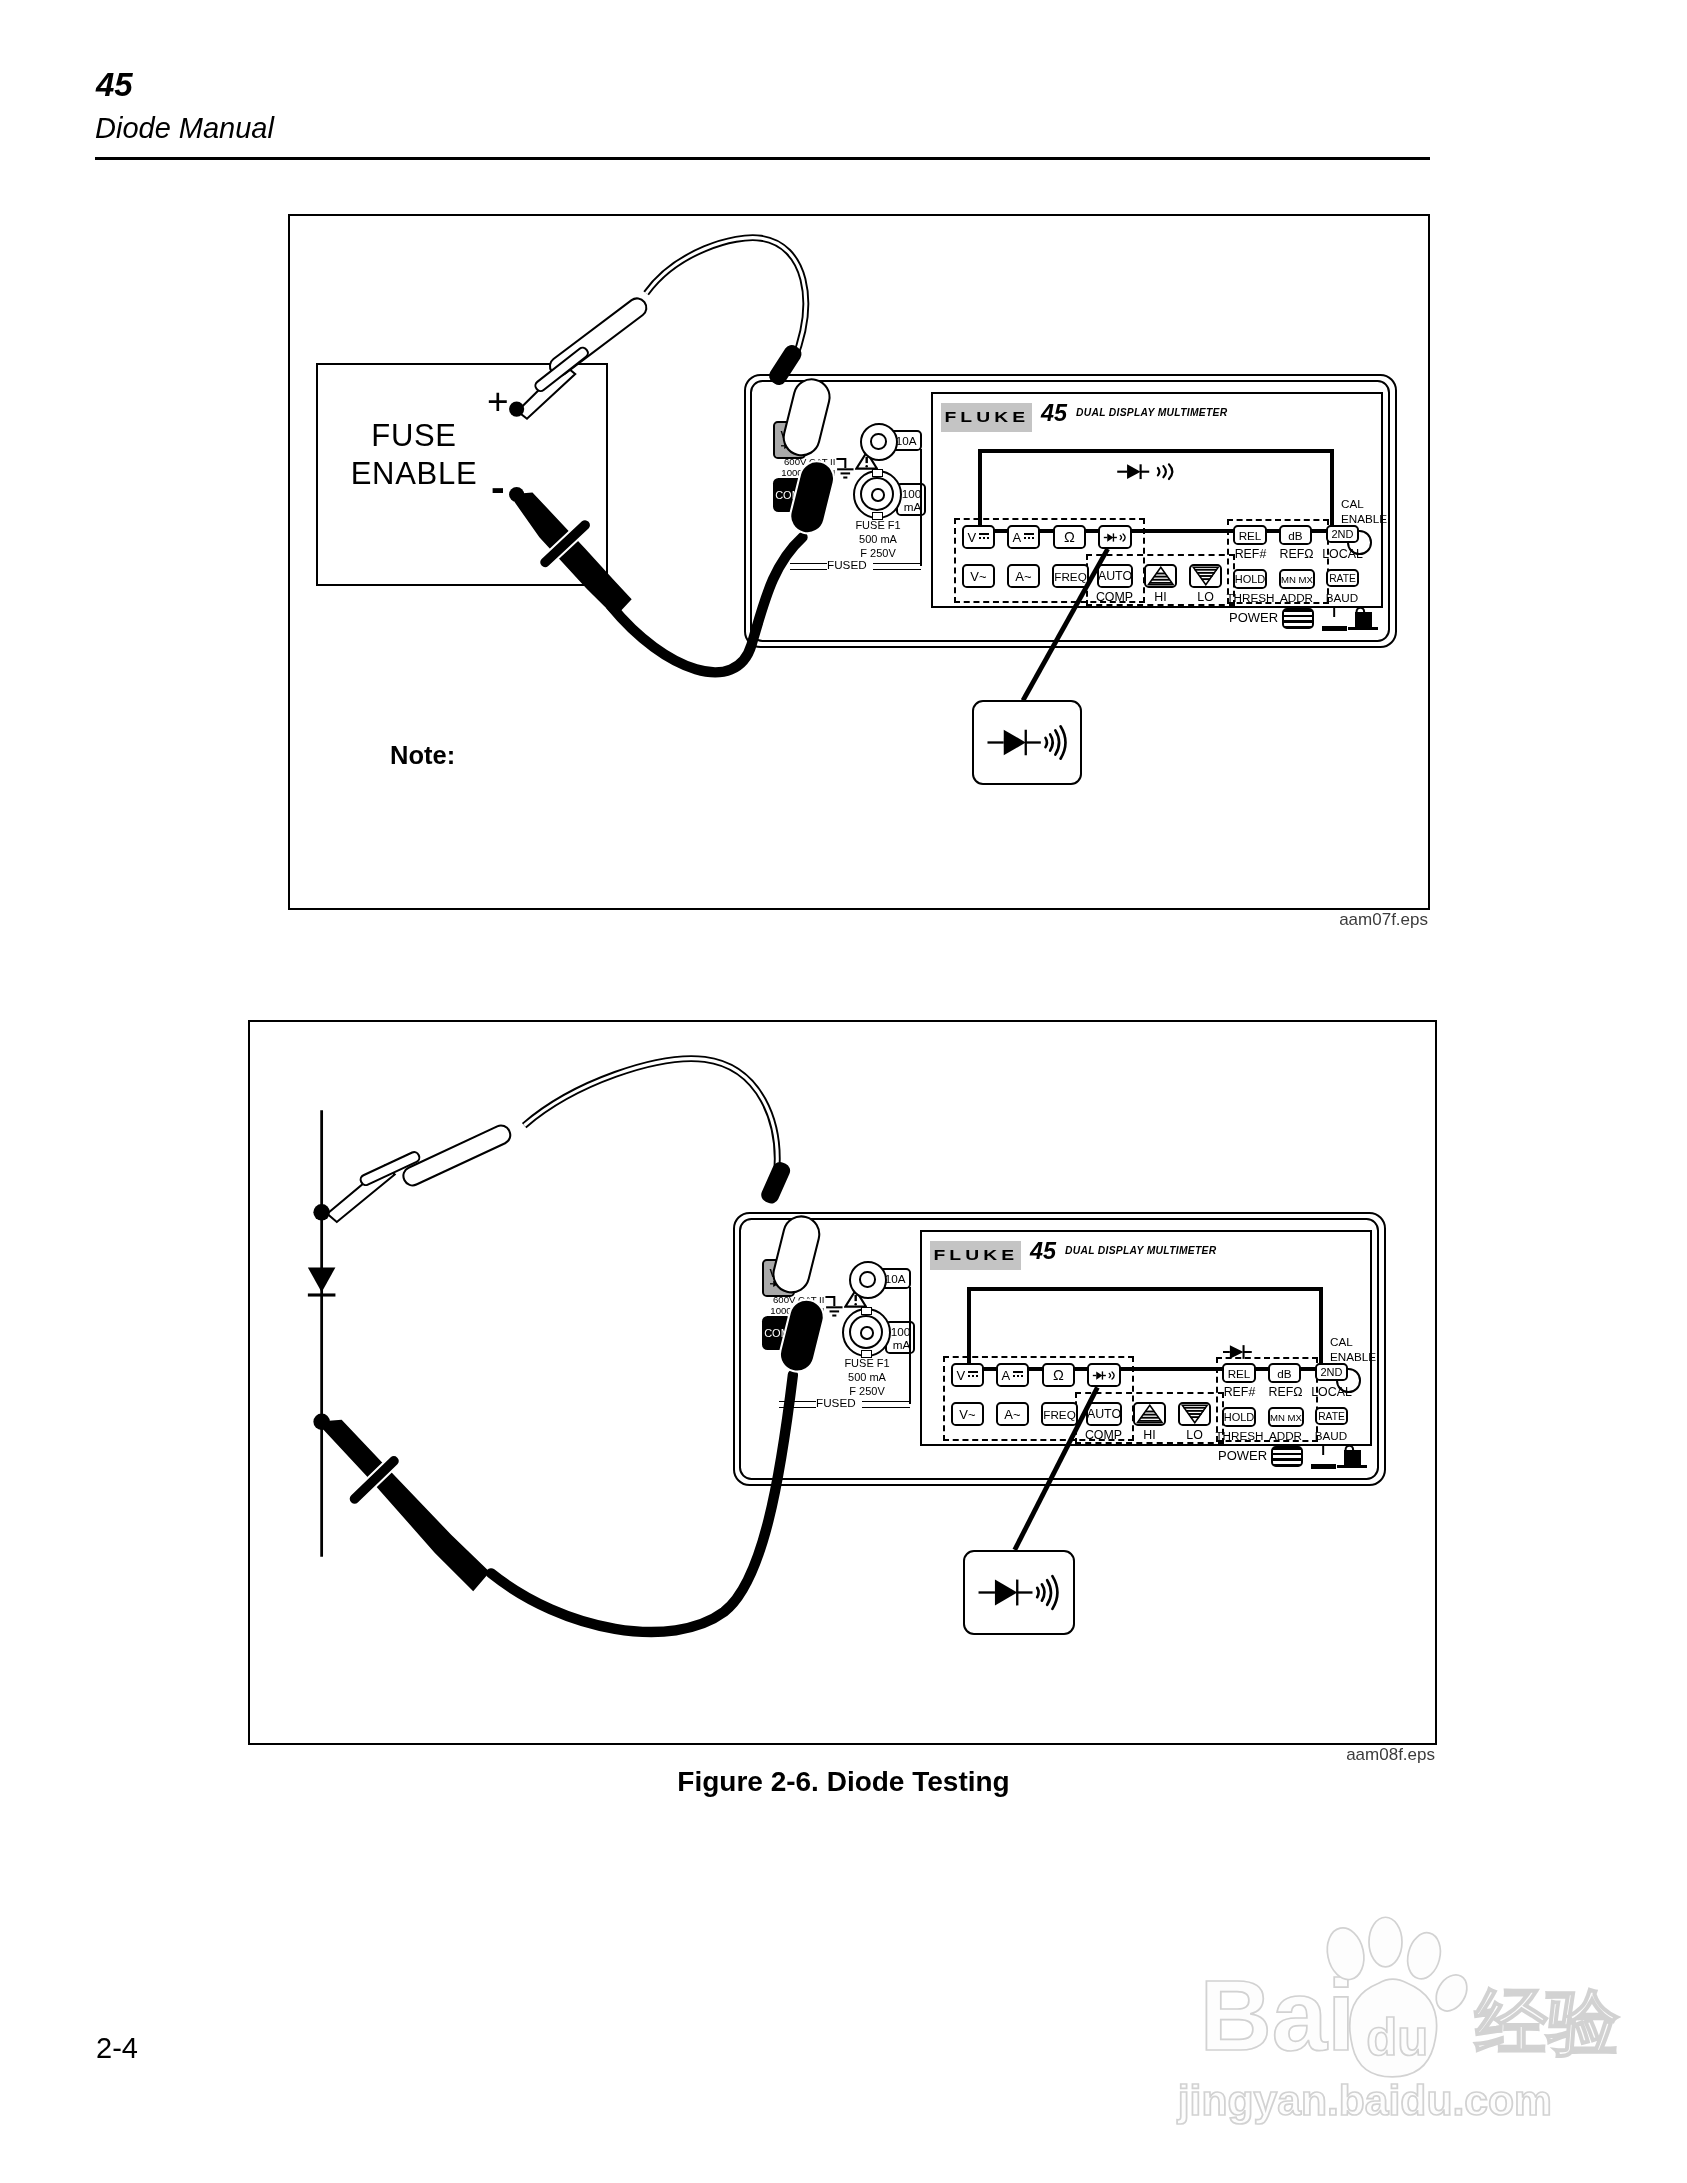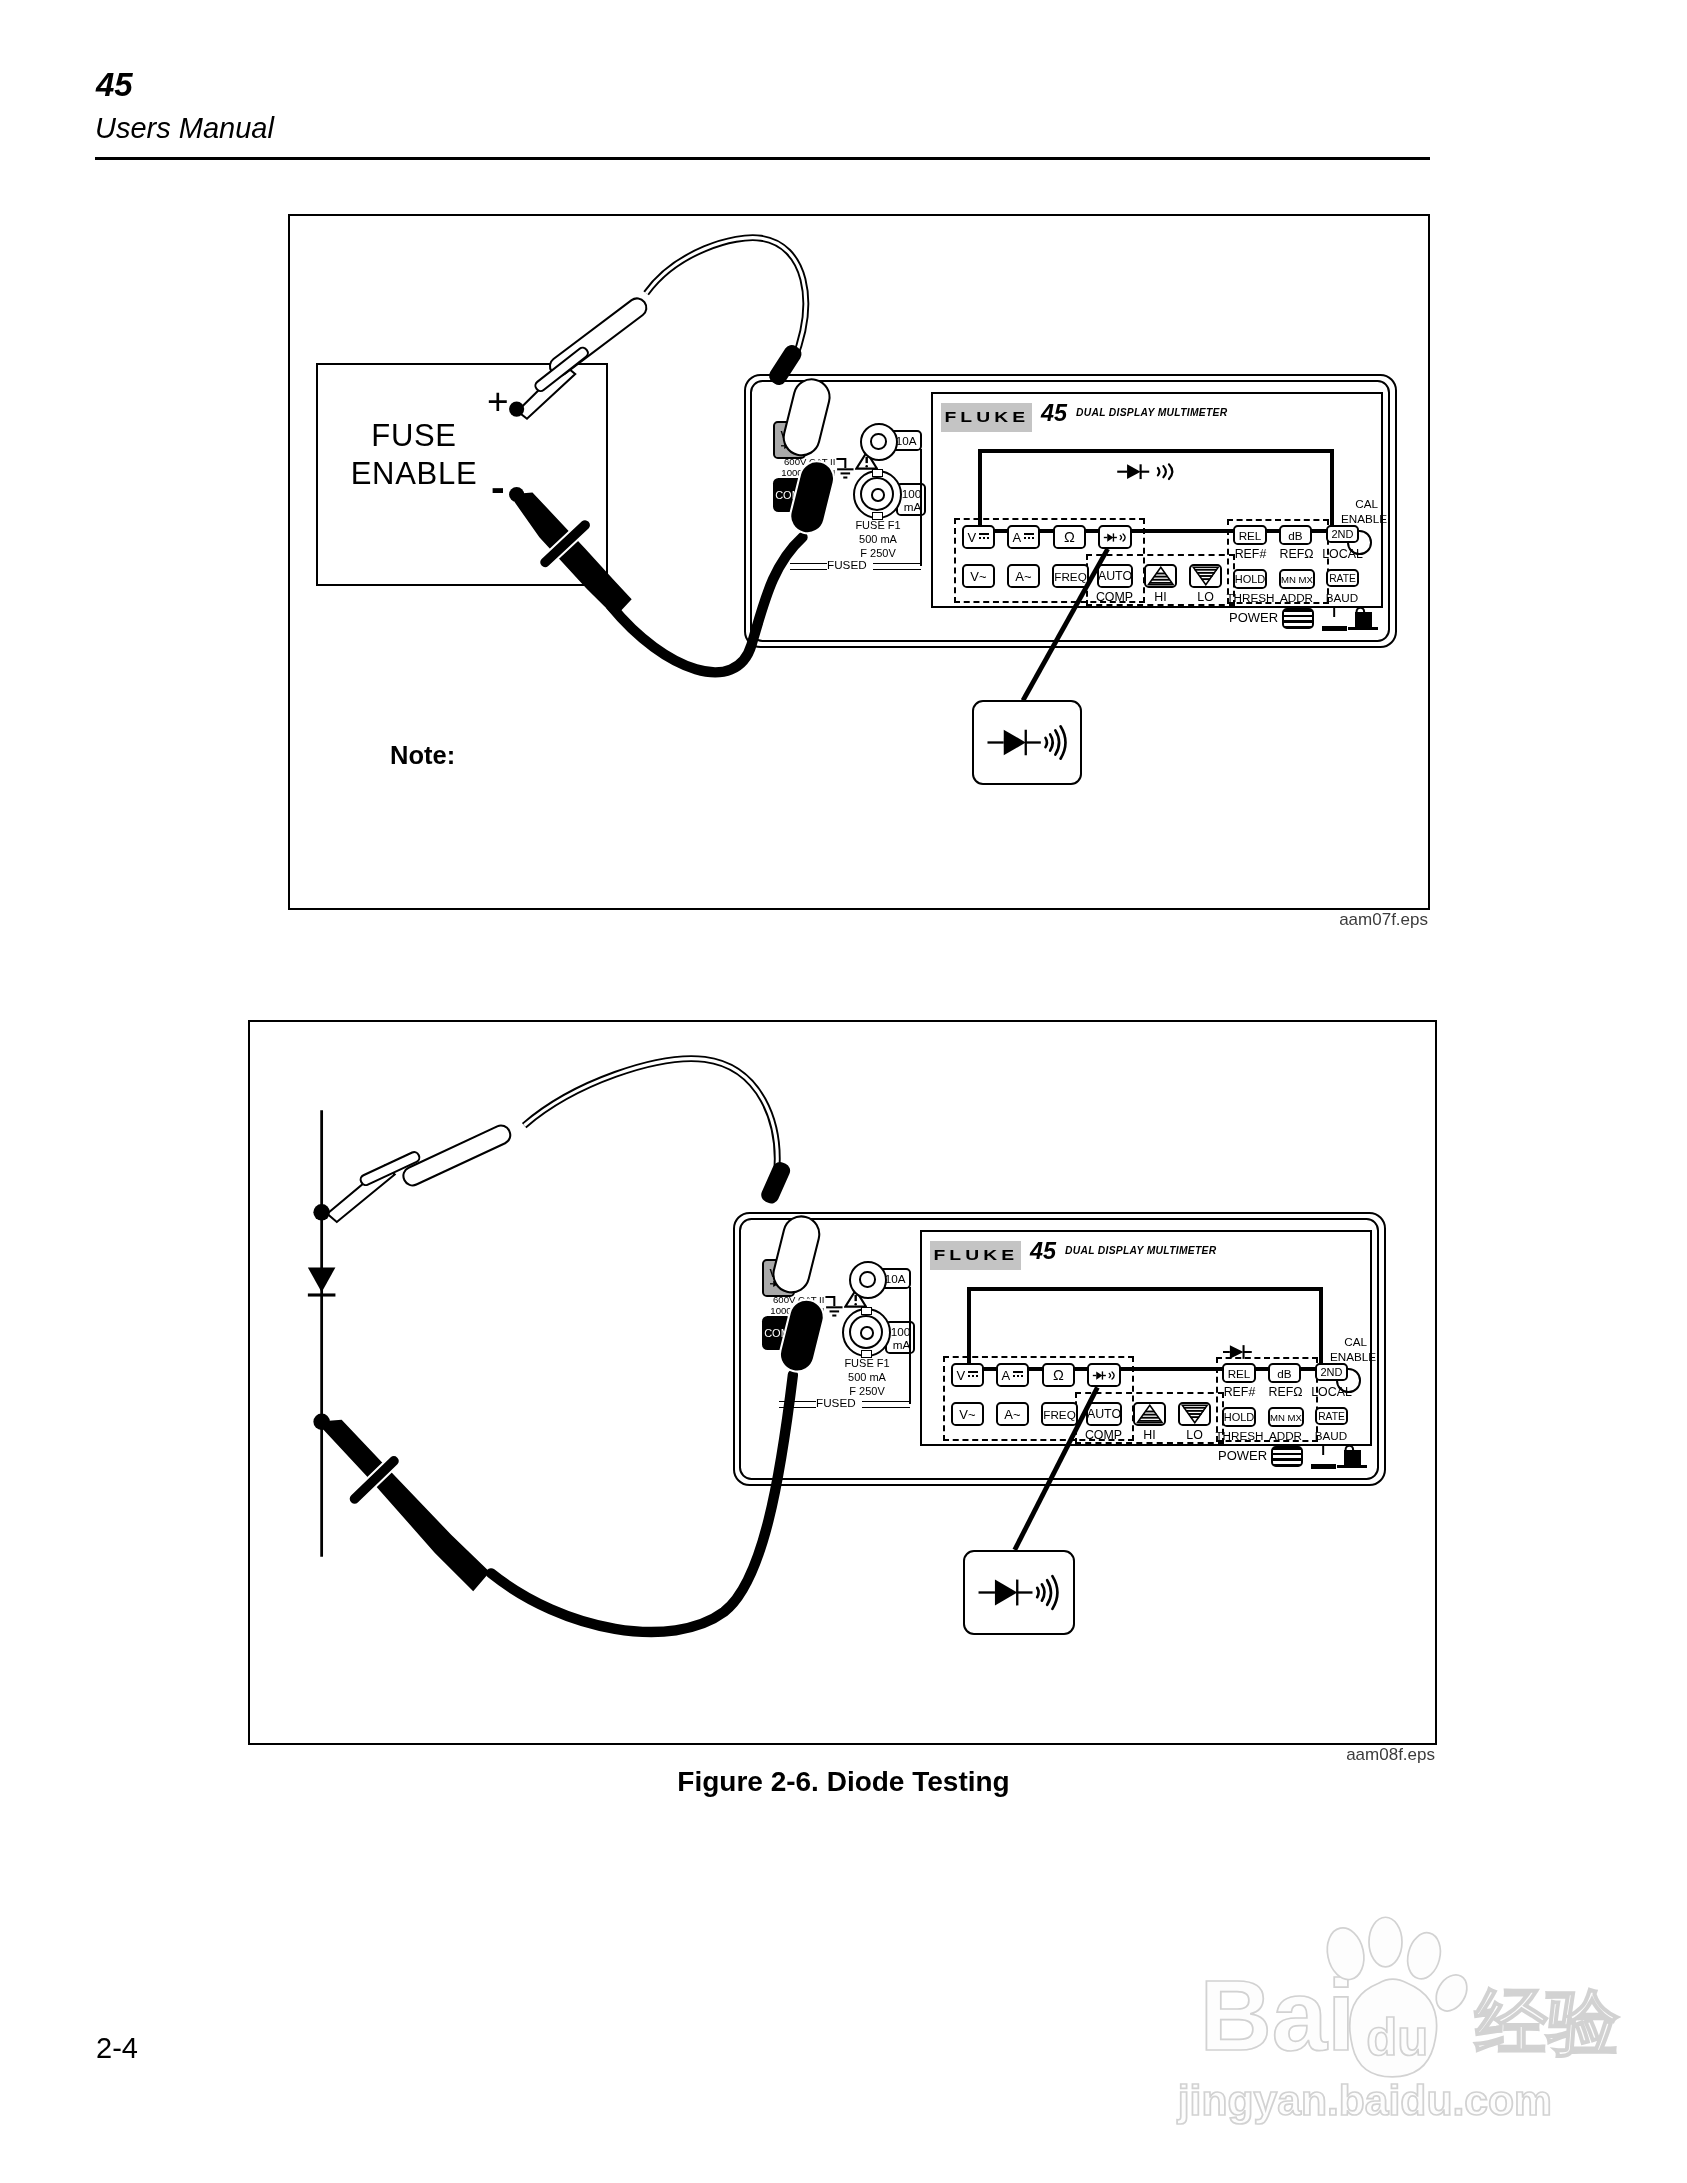--- a/index.html
+++ b/index.html
@@ -56,21 +56,21 @@
   .fused{left:77px;top:178px;font-size:11.7px}
   .fvline{left:170px;top:69px;width:2.1px;height:117px;background:#000}
   .panel{left:181px;top:12.4px;width:448px;height:212px;border:2.1px solid #000;background:#fff}
   .logo{left:8.3px;top:8.3px;width:91px;height:29px;background:#c4c4c4;display:flex;align-items:center;justify-content:center}
   .logo span{font-size:19.3px;font-weight:bold;letter-spacing:4.1px;transform:scaleY(.8)}
   .m45{left:108px;top:5.5px;font-size:23.4px;font-weight:bold;font-style:italic}
   .mtype{left:143px;top:12.4px;font-size:10.3px;font-weight:bold;font-style:italic;letter-spacing:0.3px}
   .disp{left:45px;top:55px;width:356px;height:84px;border:4.1px solid #000;box-sizing:border-box}
   .di-cont{left:134px;top:6.9px;width:80px;height:23.4px}
   .di-diode{left:252px;top:52px;width:37px;height:18px}
-  .cal{left:408px;top:102px;width:37px;text-align:right;font-size:11.7px;line-height:15px}
+  .cal{left:408px;top:102px;width:37px;text-align:left;font-size:11.7px;line-height:15px}
   .calbtn{left:414px;top:136px;width:20.7px;height:20.7px;border:2.4px solid #000;border-radius:50%}
   .dash{border:2.8px dashed #000}
   .dashA{left:20.7px;top:124px;width:187px;height:81px}
   .dashB{left:153px;top:160px;width:145px;height:48px}
   .dashC{left:294px;top:125px;width:98px;height:81px}
   .btn{border:2.1px solid #000;border-radius:4.8px;background:#fff;display:flex;align-items:center;justify-content:center;
        font-size:13px;box-sizing:border-box}
   .blbl{font-size:12.4px;text-align:center}
   .dcsym{display:inline-block;width:10.3px;height:7.6px;margin-left:2.8px;position:relative}
   .dcsym::before{content:"";position:absolute;left:0;top:0;width:100%;border-top:2.1px solid #000}
@@ -92,21 +92,21 @@
   
   .wm{left:1151px;top:1909px;width:524px;height:227px}
   .pgnum{left:96px;top:2032px;font-size:29px}
 </style>
 </head>
 <body>
 
 <div class="page">
 
   <div class="abs hdr-model">45</div>
-  <div class="abs hdr-sub">Users Manual</div>
+  <div class="abs hdr-sub">Diode Manual</div>
   <div class="abs hdr-rule"></div>
 
   <div class="abs frame f1">
 
     <div class="abs tbox"></div>
     <div class="abs ttext">
       <div>FUSE</div>
       <div>ENABLE</div>
     </div>
     <div class="abs plus" style="left:197px;top:165px">+</div>

